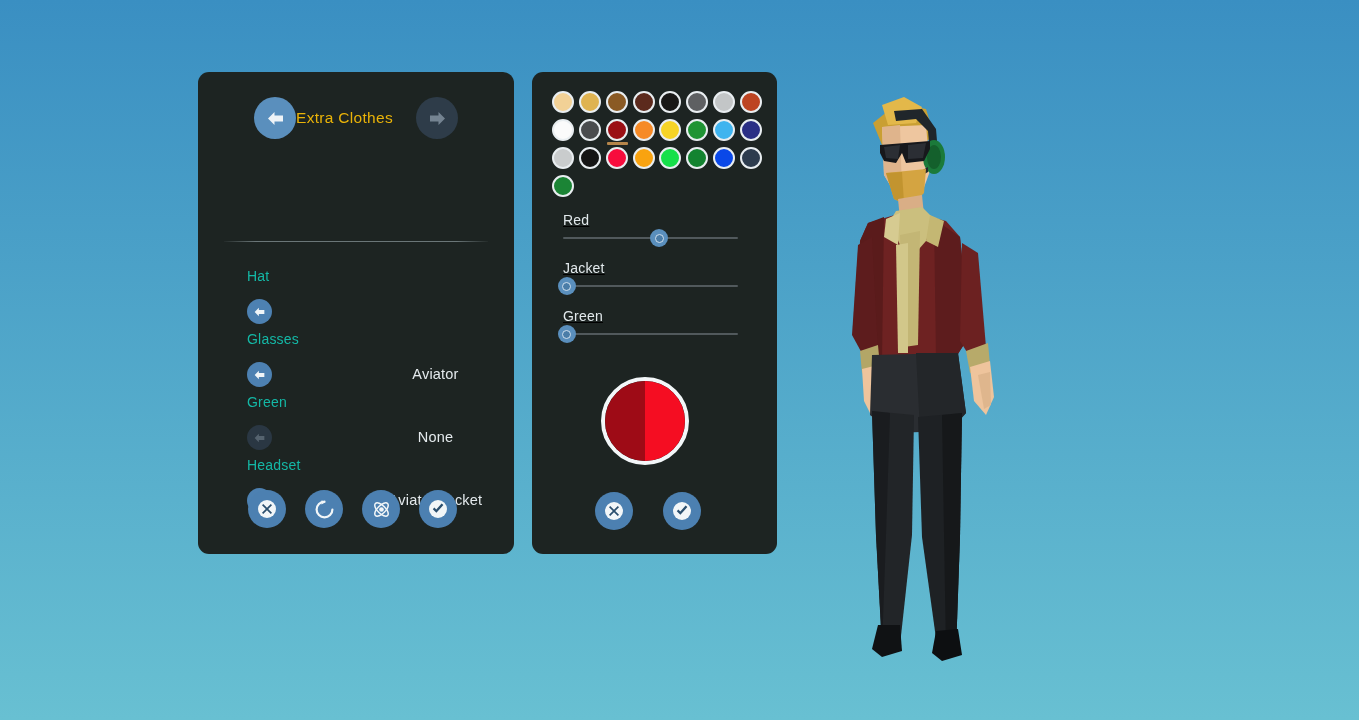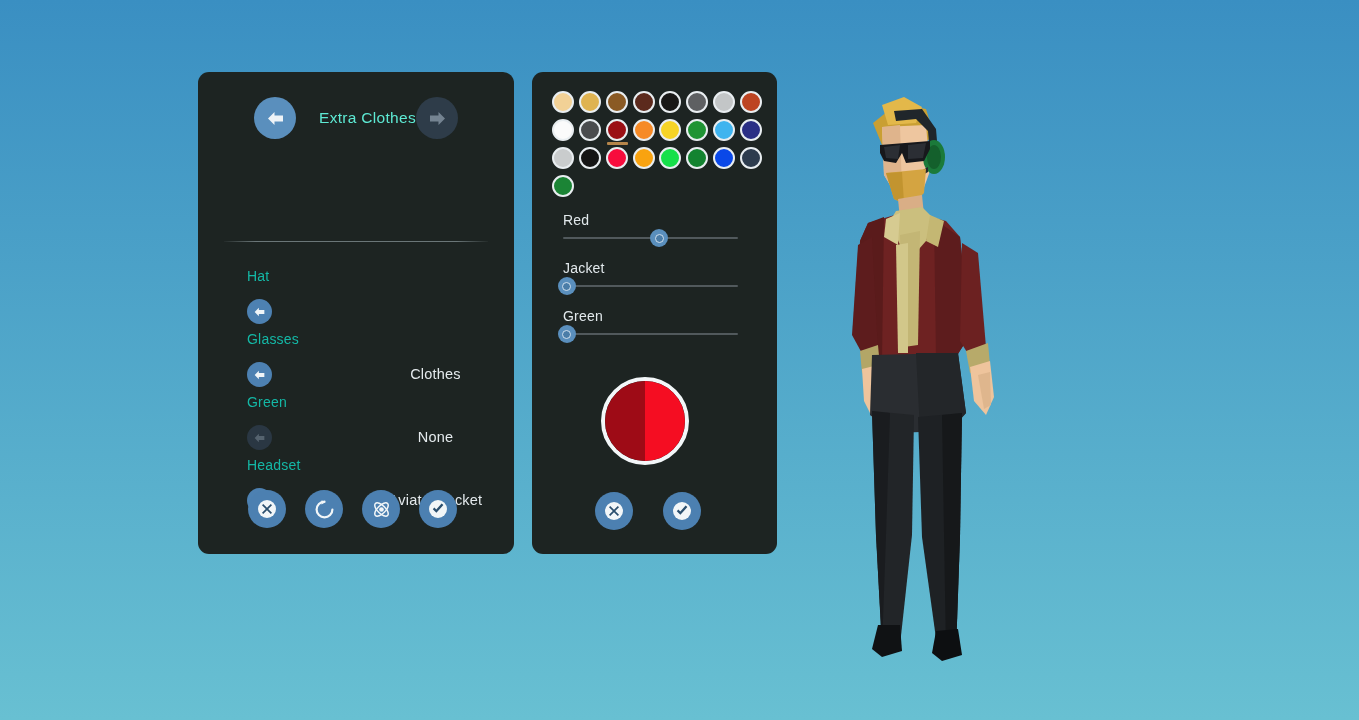--- a/index.html
+++ b/index.html
@@ -28,22 +28,22 @@
     width:42px; height:42px; border-radius:50%;
     display:flex; align-items:center; justify-content:center;
     flex:0 0 auto;
   }
   .nav-arrow.active   { background:#5a8fbd; }
   .nav-arrow.disabled { background:#2e3c49; }
   .nav-arrow svg { display:block; }
   .nav-arrow.active svg   { fill:#eef3f7; }
   .nav-arrow.disabled svg { fill:#748391; }
   .cat-title {
-    color:#5eead4; font-size:15.5px; letter-spacing:.3px;
-    width:120px; text-align:right; flex:0 0 auto;
+    color:#eab308; font-size:15.5px; letter-spacing:.3px;
+    width:120px; text-align:left; flex:0 0 auto;
   }
   .divider {
     position:absolute; left:26px; top:169px; width:264px; height:1px;
     background:linear-gradient(90deg, rgba(160,175,180,.05), rgba(170,185,190,.55) 12%, rgba(170,185,190,.55) 88%, rgba(160,175,180,.05));
   }
 
   
   #rows { position:absolute; left:0; top:196px; width:100%; }
   .row-group { height:63px; position:relative; }
   .row-label {
@@ -102,21 +102,21 @@
   .sw {
     width:22px; height:22px; border-radius:50%;
     border:2px solid #e9eef1;
   }
   .sw-cell.selected::after {
     content:''; position:absolute; left:3px; bottom:-1px;
     width:21px; height:3px; background:#b5854a; border-radius:1px;
   }
 
   
-  #sliders { position:absolute; left:31px; top:140px; width:182px; }
+  #sliders { position:absolute; left:31px; top:140px; width:182px;text-decoration:underline; }
   .slider-block { margin-bottom:21px; }
   .slider-label {
     color:#e2e9ec; font-size:14px; margin-bottom:9px; letter-spacing:.2px;
   }
   .track {
     position:relative; height:2px; background:#51595c; border-radius:1px;
     width:175px;
   }
   .knob {
     position:absolute; top:-8px; width:18px; height:18px;
@@ -242,21 +242,21 @@
         </div>
       </div>
       <div class="row-group">
         <div class="row-label">Glasses</div>
         <div class="row-controls">
           <div class="sm-arrow left active">
             <svg width="11" height="10" viewBox="0 0 17 15">
               <path d="M7.5 1 L1 7.5 L7.5 14 L7.5 10.5 L16 10.5 L16 4.5 L7.5 4.5 Z"></path>
             </svg>
           </div>
-          <div class="row-value">Clothes</div>
+          <div class="row-value">Aviator</div>
           <div class="sm-arrow right active">
             <svg width="11" height="10" viewBox="0 0 17 15">
               <path d="M9.5 1 L16 7.5 L9.5 14 L9.5 10.5 L1 10.5 L1 4.5 L9.5 4.5 Z"></path>
             </svg>
           </div>
           <div class="row-swatch" style="background:#8d1410"></div>
         </div>
       </div>
       <div class="row-group">
         <div class="row-label">Green</div>

